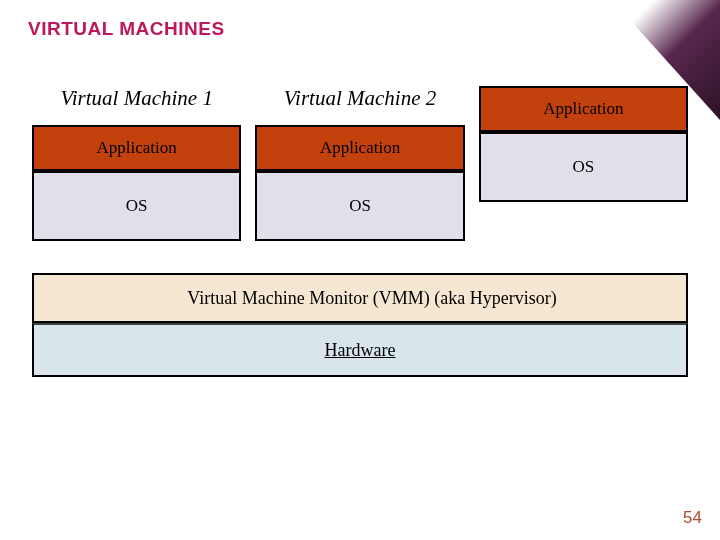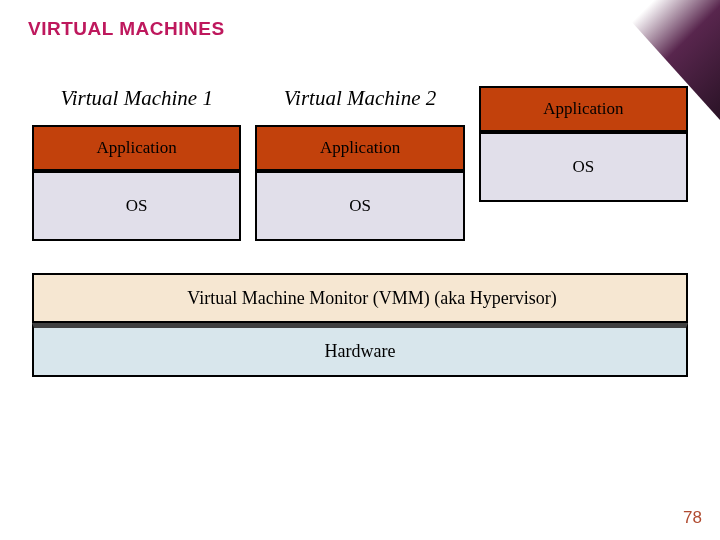--- a/index.html
+++ b/index.html
@@ -76,21 +76,21 @@
   }
   .hw {
     background: #d8e6ec;
     height: 54px;
     border: 2px solid #000;
     border-top: 2px solid #000;
     text-align: center;
     display: flex; align-items: center; justify-content: center;
     font-size: 18px;
   }
-  .vmm + .hw { border-top: 5px solid #404040; }
+  .vmm + .hw { border-top: 2px solid #404040; text-decoration: underline; }
   .pagenum {
     position: absolute;
     right: 18px;
     bottom: 12px;
     font-family: Arial, sans-serif;
     font-size: 17px;
     color: #b04b30;
   }
 </style>
 </head>
@@ -122,13 +122,13 @@
     </div>
 
   </div>
 
   <div class="full">
     <div class="vmm">Virtual Machine Monitor (VMM) (aka Hypervisor)</div>
     <div class="hw">Hardware</div>
   </div>
 </div>
 
-<div class="pagenum">78</div>
+<div class="pagenum">54</div>
 
 </body></html>

